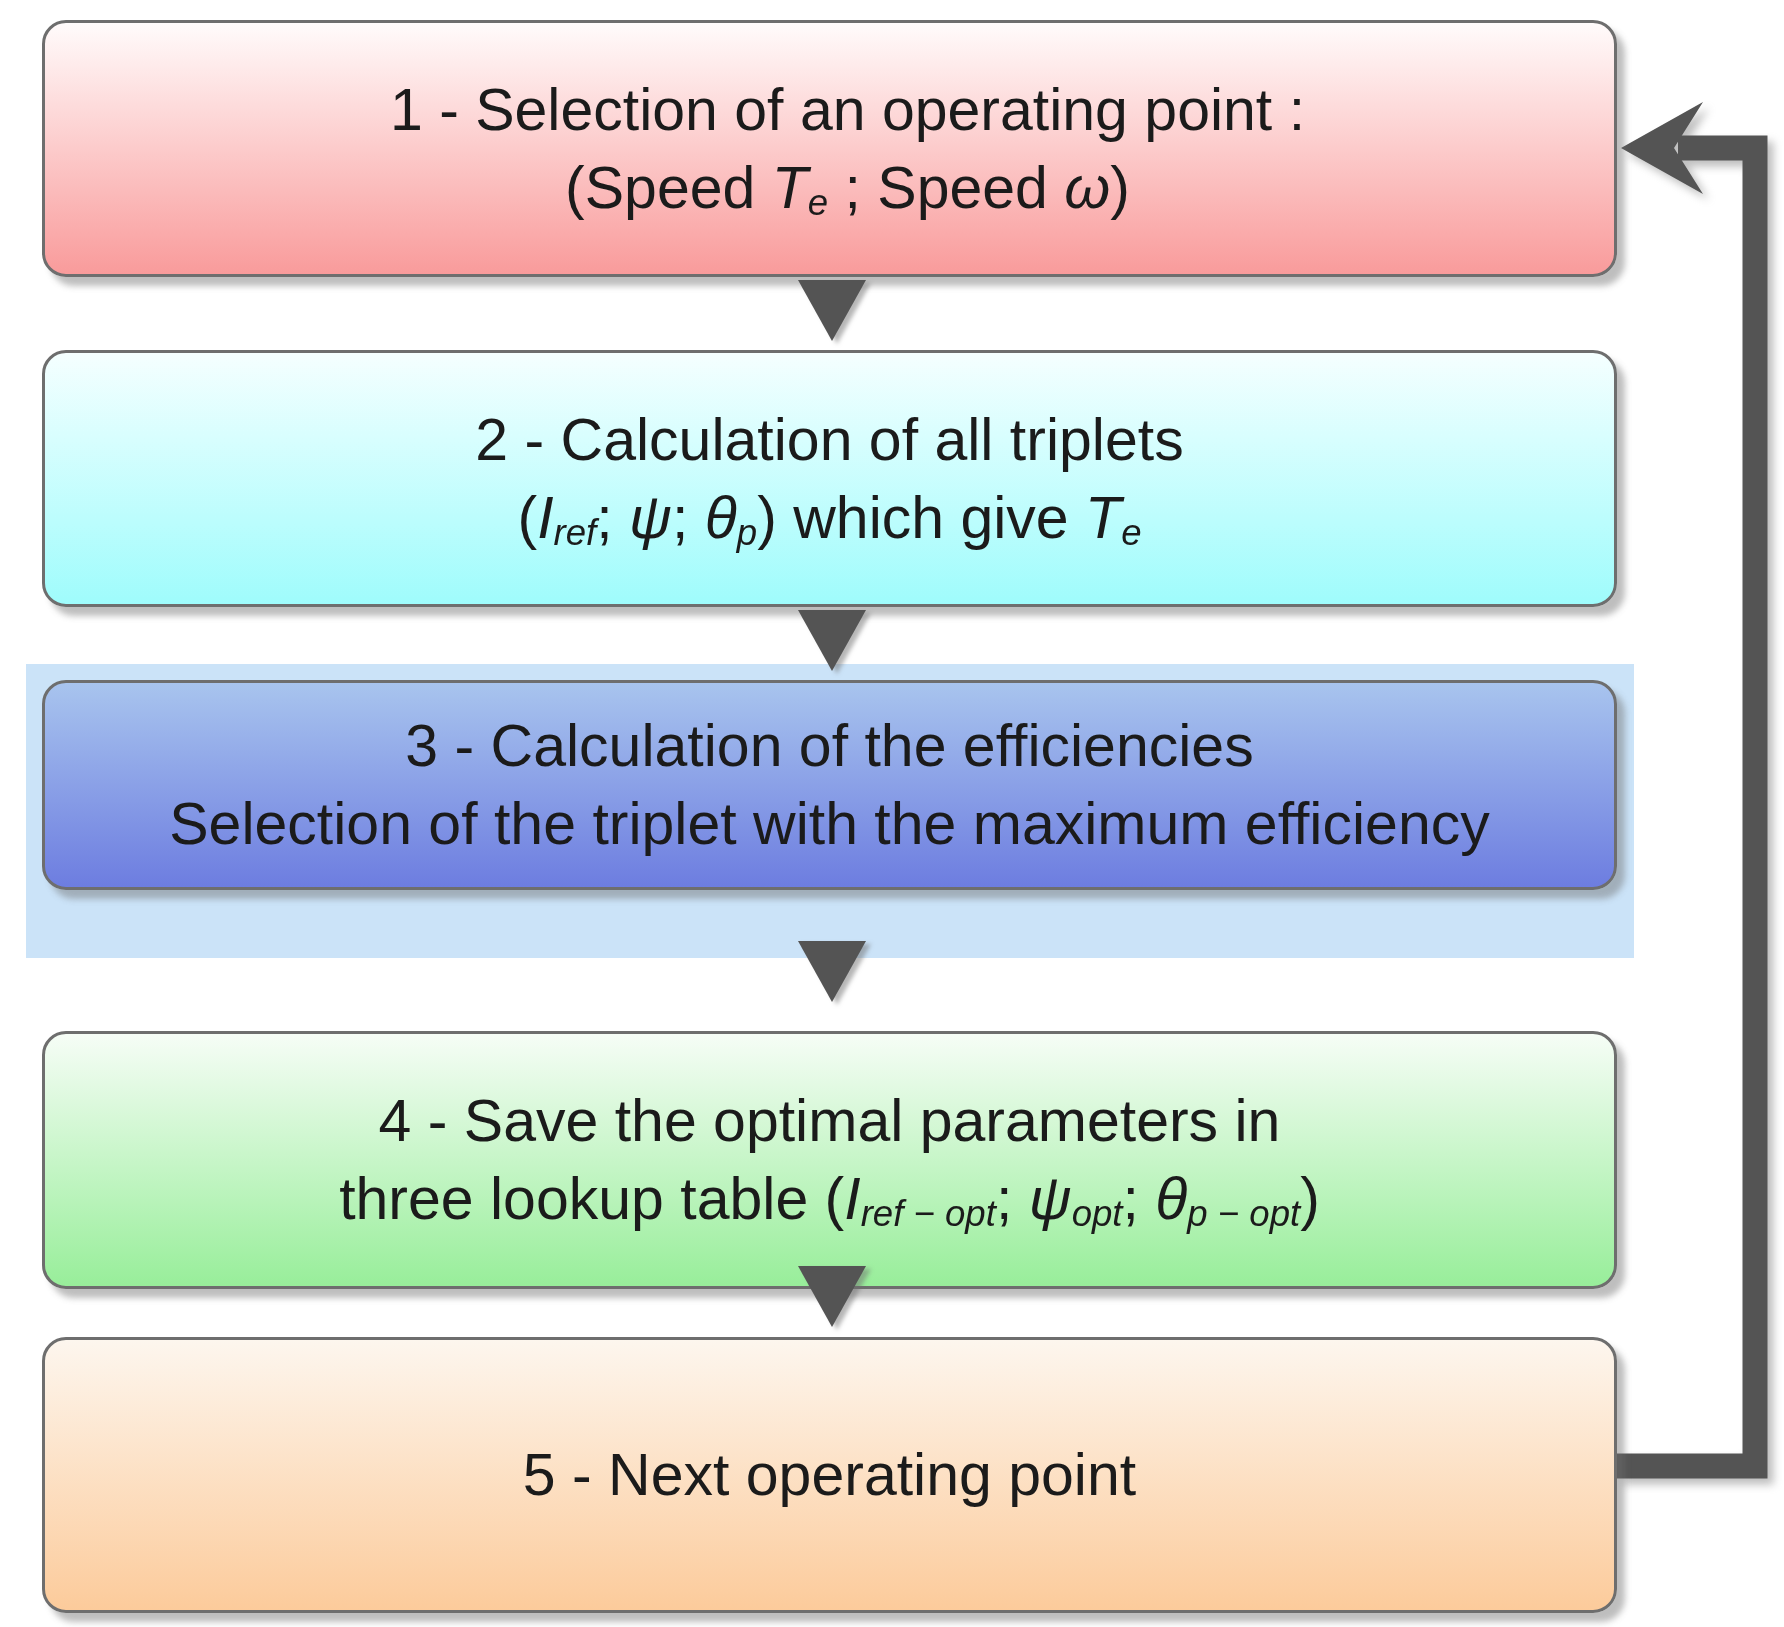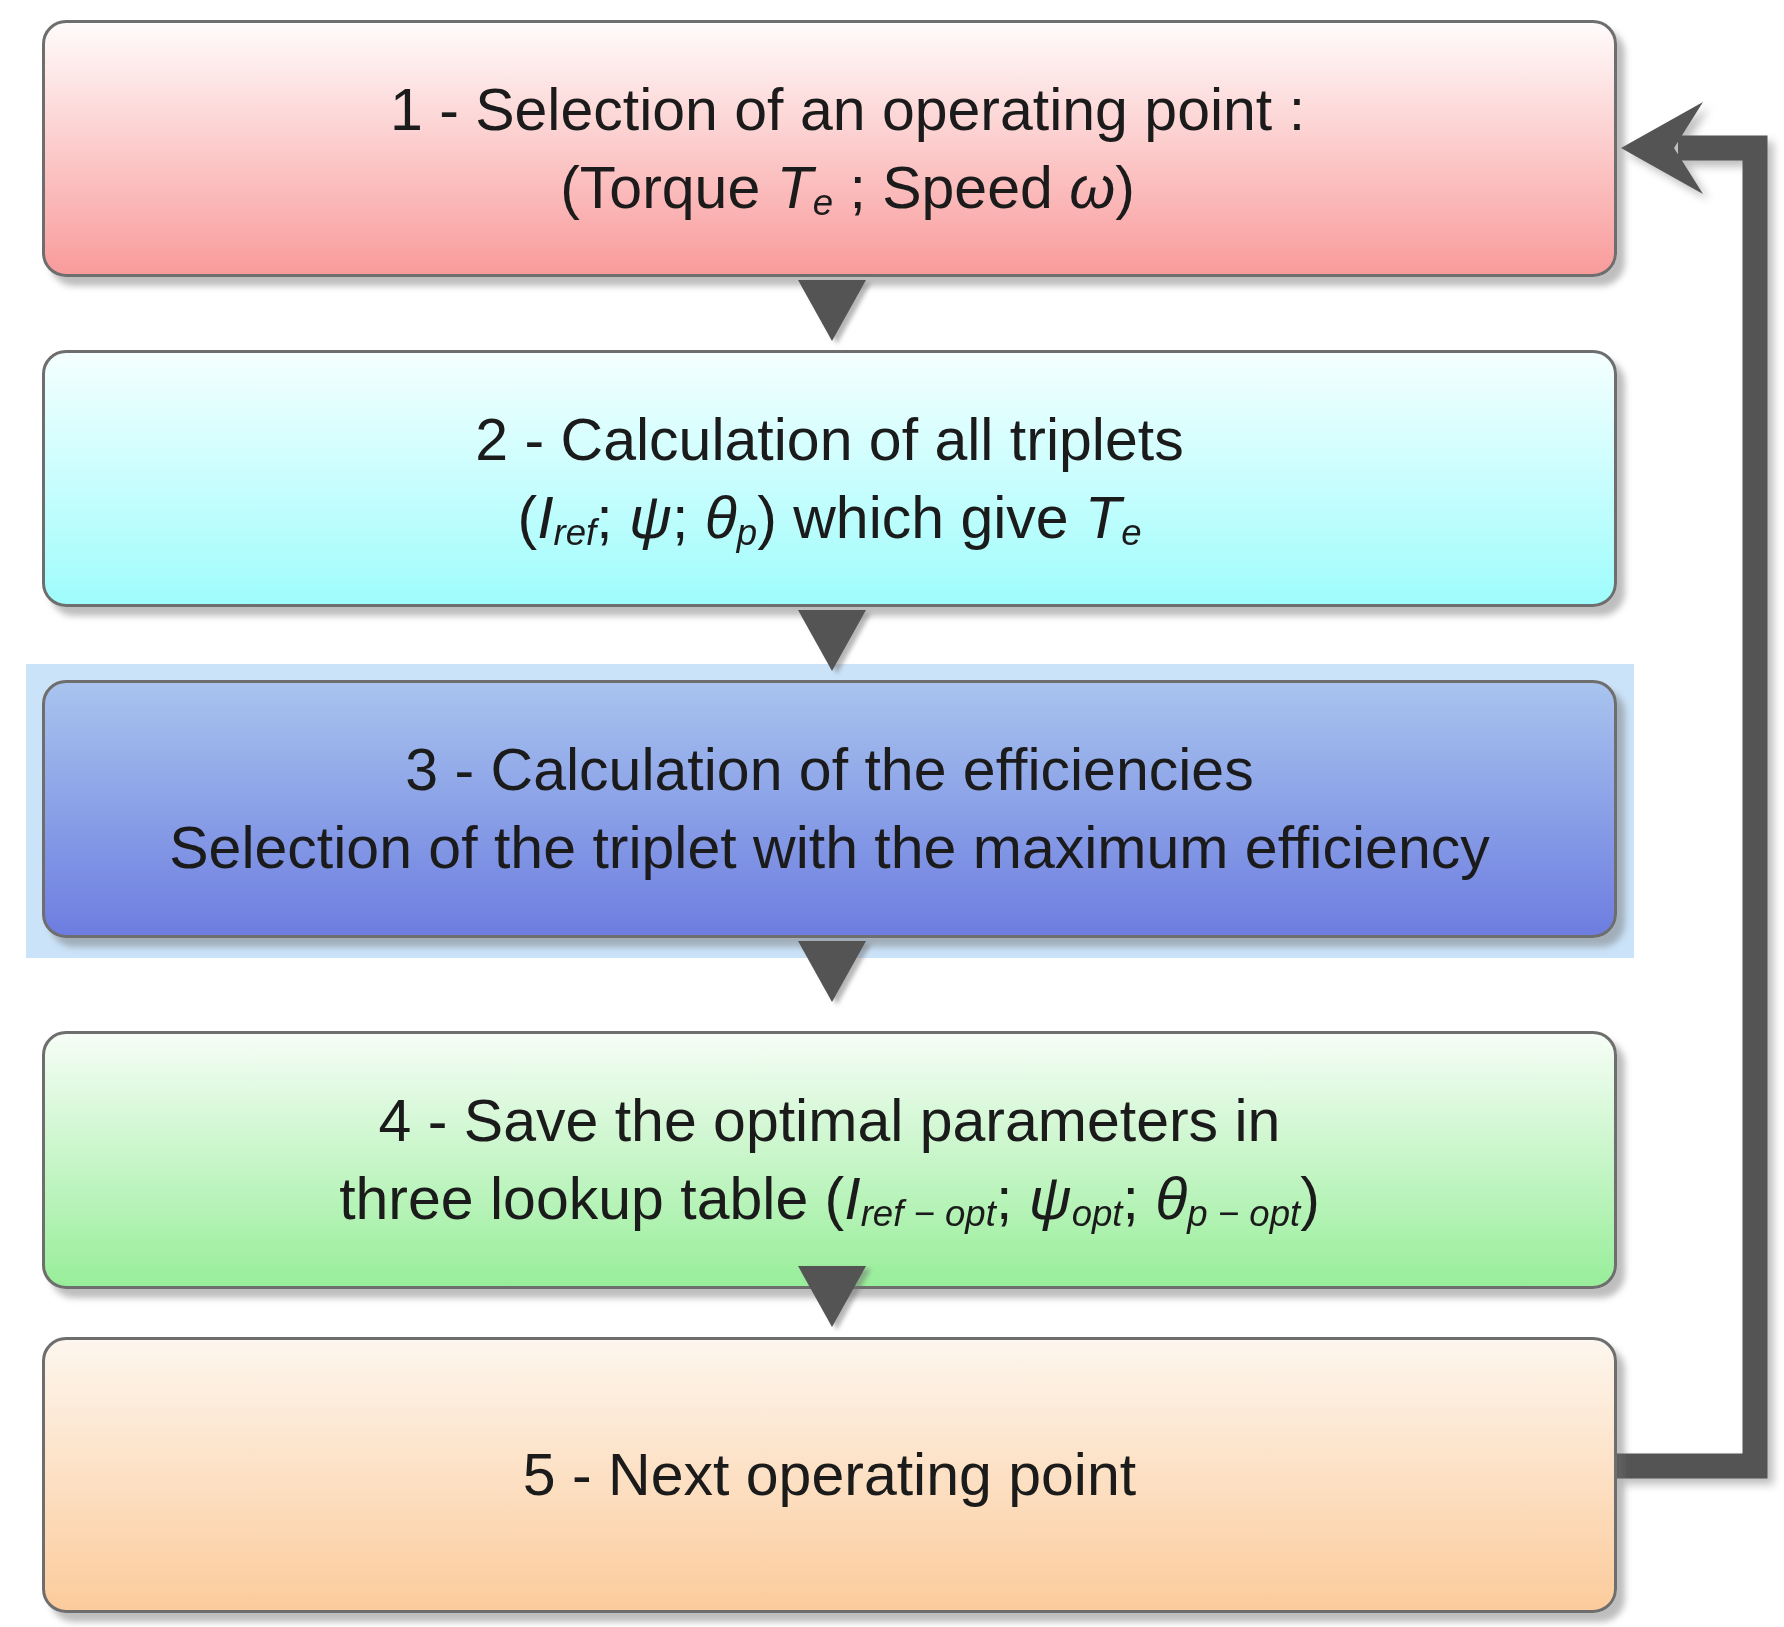--- a/index.html
+++ b/index.html
@@ -29,21 +29,21 @@
     display: flex;
     flex-direction: column;
     justify-content: center;
     align-items: center;
     text-align: center;
     font-size: 59px;
     line-height: 78px;
   }
   .s1 { top: 20px;   height: 257px; }
   .s2 { top: 350px;  height: 257px; align-items: center; }
-  .s3 { top: 680px;  height: 258px; }
+  .s3 { top: 680px;  height: 210px; }
   .s4 { top: 1031px; height: 258px; }
   .s5 { top: 1310px; height: 276px; margin-top: 27px; }
   .line { white-space: pre; }
   .mi { font-style: italic; }
   sub { font-size: 0.62em; line-height: 0; vertical-align: -0.2em; }
   .tri {
     position: absolute;
     left: 798px;
     width: 0; height: 0;
     border-left: 34px solid transparent;
@@ -72,21 +72,21 @@
 
   <svg class="loop" viewBox="0 0 1784 1627" xmlns="http://www.w3.org/2000/svg">
     <path d="M 1617 1466 H 1755 V 148 H 1678"></path>
     <polygon points="1621,148 1703,102 1674,148 1703,194"></polygon>
   </svg>
 
   <div class="halo"></div>
 
   <div class="box s1" style="background: linear-gradient(rgb(255, 251, 251) 0%, rgb(249, 155, 155) 100%); padding-left: 36px;">
     <div class="line"><span>1 - Selection of an operating point :</span></div>
-    <div class="line"><span>(Torque </span><span class="mi">T</span><sub class="mi">e</sub><span> ; Speed </span><span class="mi">ω</span><span>)</span></div>
+    <div class="line"><span>(Speed </span><span class="mi">T</span><sub class="mi">e</sub><span> ; Speed </span><span class="mi">ω</span><span>)</span></div>
   </div>
 
   <div class="box s2" style="background: linear-gradient(rgb(245, 255, 255) 0%, rgb(159, 252, 252) 100%);">
     <div class="line"><span>2 - Calculation of all triplets</span></div>
     <div class="line"><span>(</span><span class="mi">I</span><sub class="mi">ref</sub><span>; </span><span class="mi">ψ</span><span>; </span><span class="mi">θ</span><sub class="mi">p</sub><span>) which give </span><span class="mi">T</span><sub class="mi">e</sub></div>
   </div>
 
   <div class="box s3" style="background: linear-gradient(rgb(168, 196, 238) 0%, rgb(109, 125, 224) 100%);">
     <div class="line"><span>3 - Calculation of the efficiencies</span></div>
     <div class="line"><span>Selection of the triplet with the maximum efficiency</span></div>

